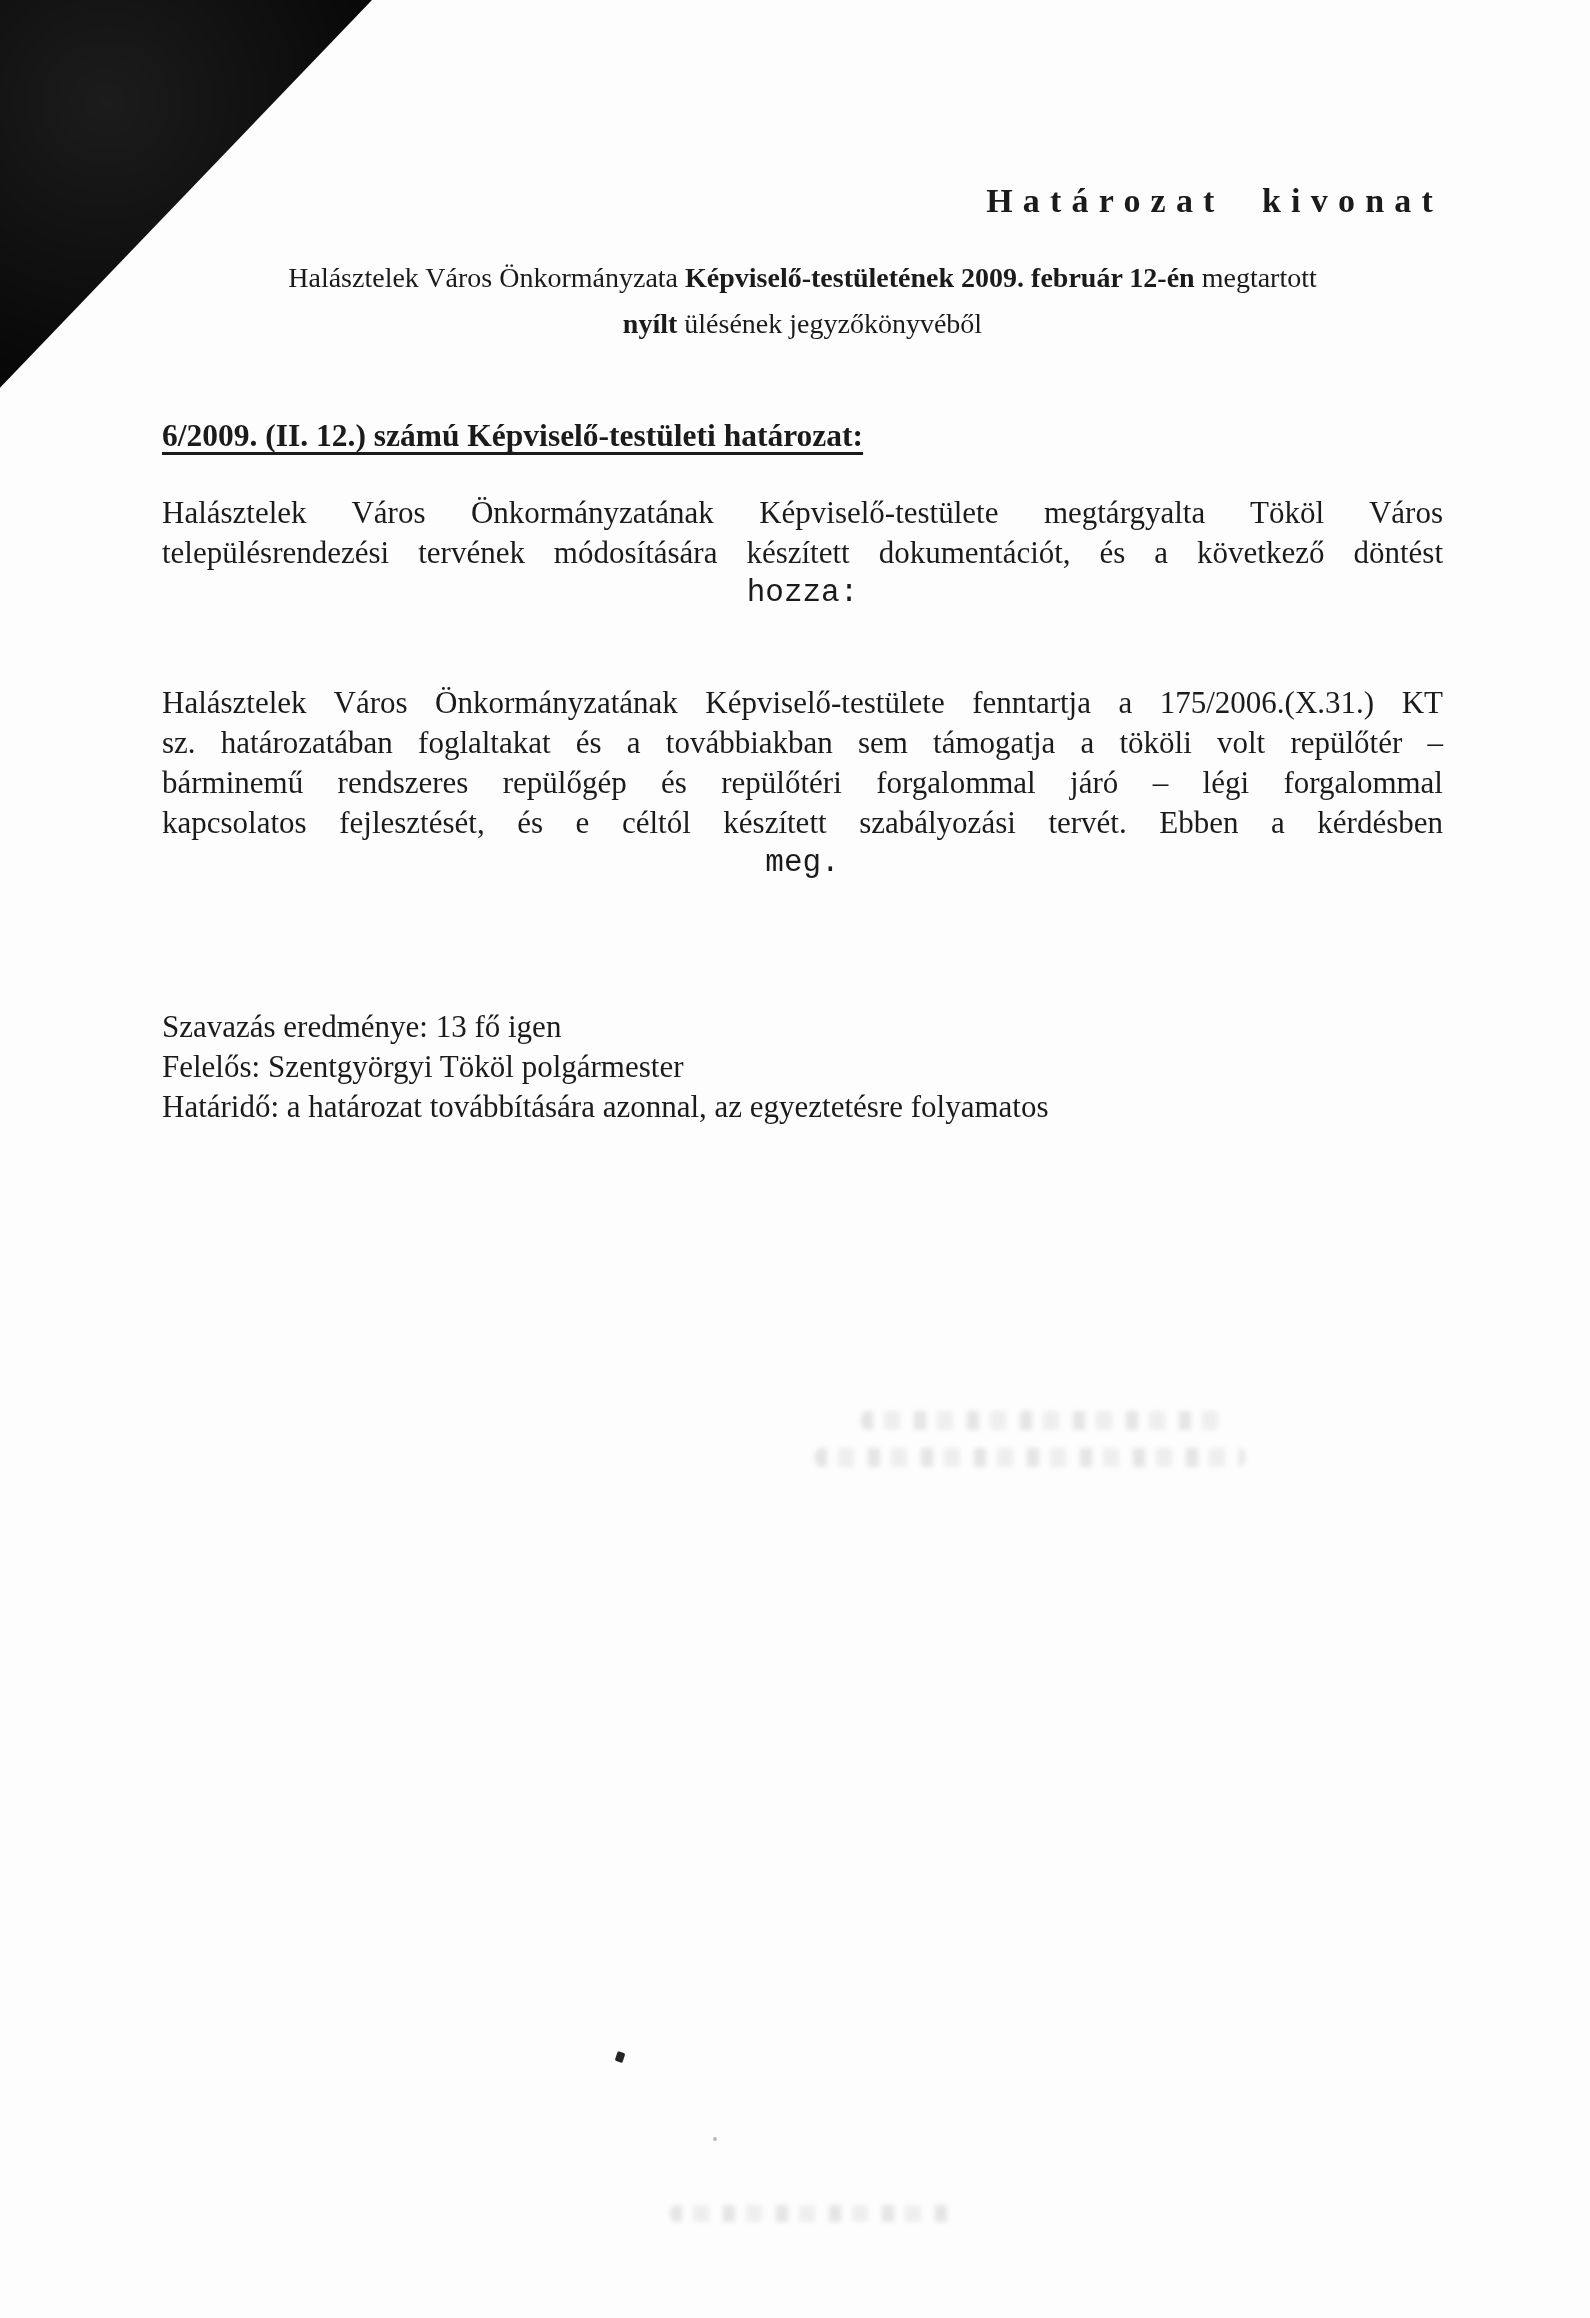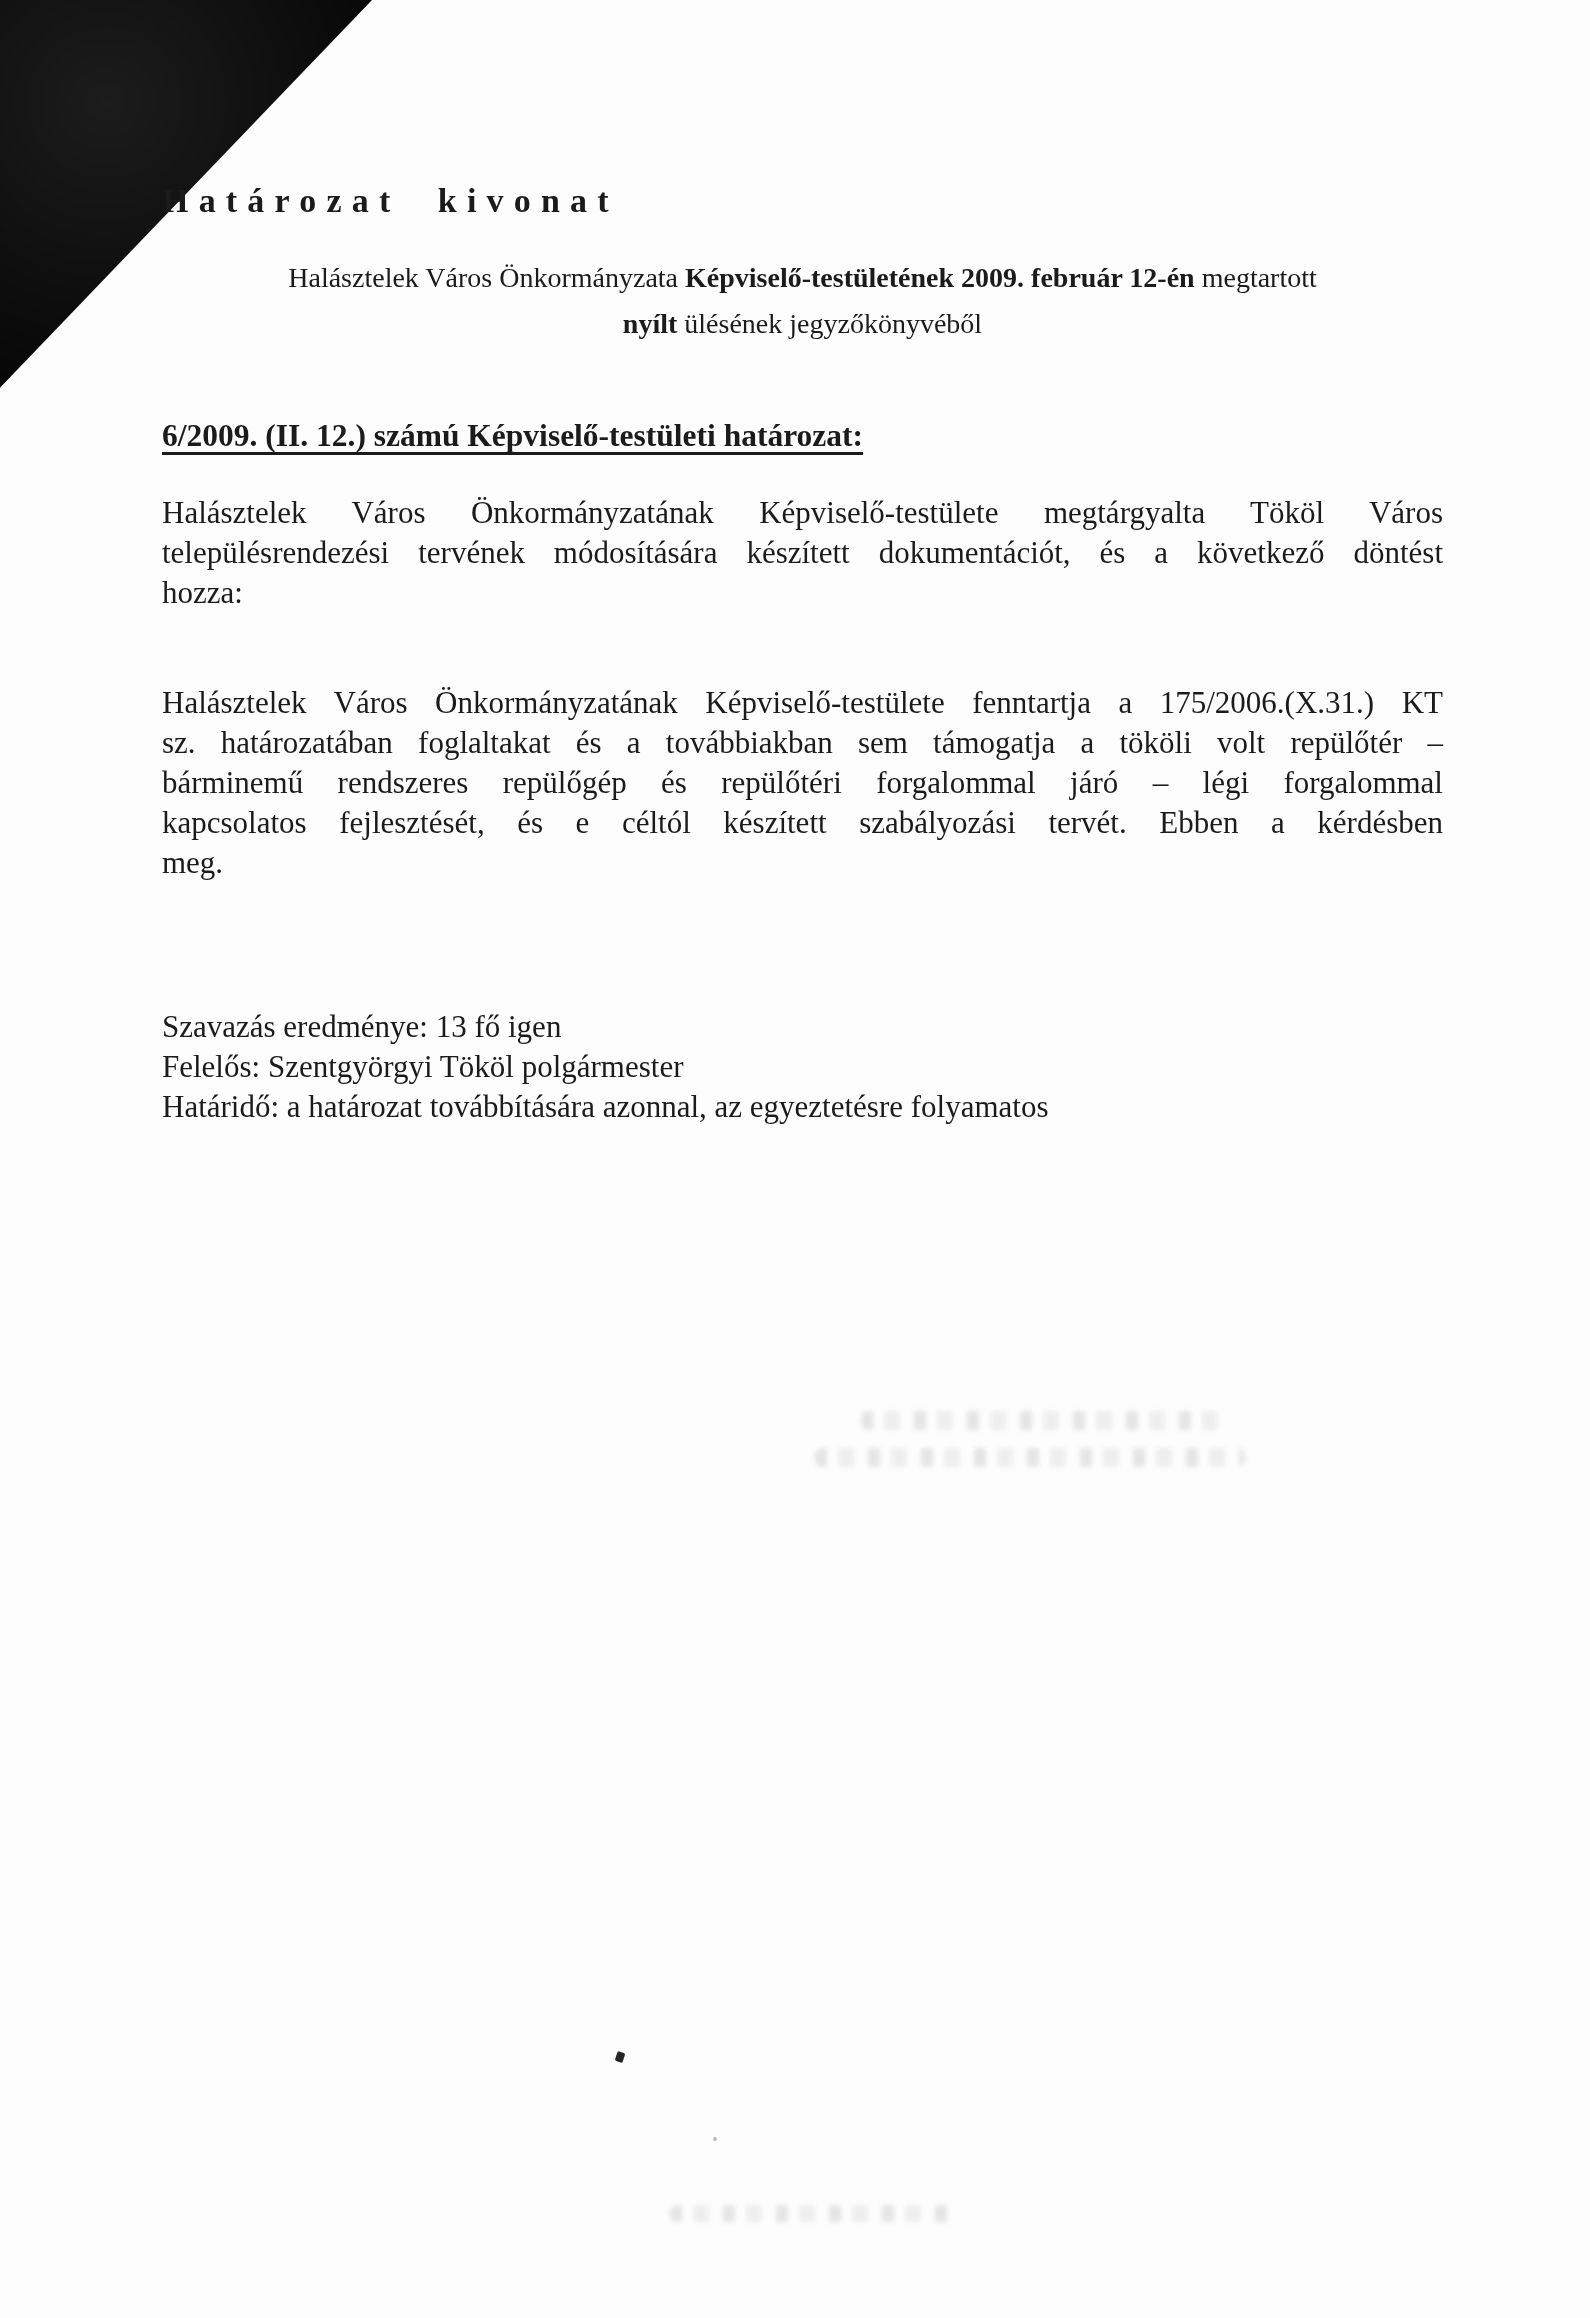--- a/index.html
+++ b/index.html
@@ -20,21 +20,21 @@
     position: absolute;
     top: -15.3px; left: -15.3px;
     width: 402px; height: 419px;
     background: radial-gradient(circle at 30% 28%, #1c1c1c, #070707 72%);
     clip-path: polygon(0 0, 100% 0, 0 100%);
     filter: blur(2.1px);
   }
   .doc-title {
     position: absolute;
     left: 162px; top: 181px; width: 1281px;
-    text-align: left;
+    text-align: right;
     font-size: 34px; font-weight: bold;
     letter-spacing: 10.2px; word-spacing: 18.7px;
     line-height: 40px;
     white-space: nowrap;
   }
   .subtitle {
     position: absolute;
     left: 162px; top: 255px; width: 1281px;
     text-align: center;
     font-size: 28px; line-height: 46px;
@@ -54,21 +54,21 @@
   }
   .para {
     position: absolute;
     left: 162px; width: 1281px;
     font-size: 31px; line-height: 40px;
   }
   .jline {            
     text-align: justify;
     text-align-last: justify;
   }
-  .lline { text-align: left; }
+  .lline { text-align: center; font-family: Liberation Mono, monospace; }
   .p1 { top: 493px; }
   .p2 { top: 652px; margin-top: 31px; }
   .p3 { top: 890px; }
   .results {
     position: absolute;
     left: 162px; top: 1007px; width: 1281px;
     font-size: 31px; line-height: 40px;
   }
   .results .lbl {
     text-decoration-thickness: 2.6px;

